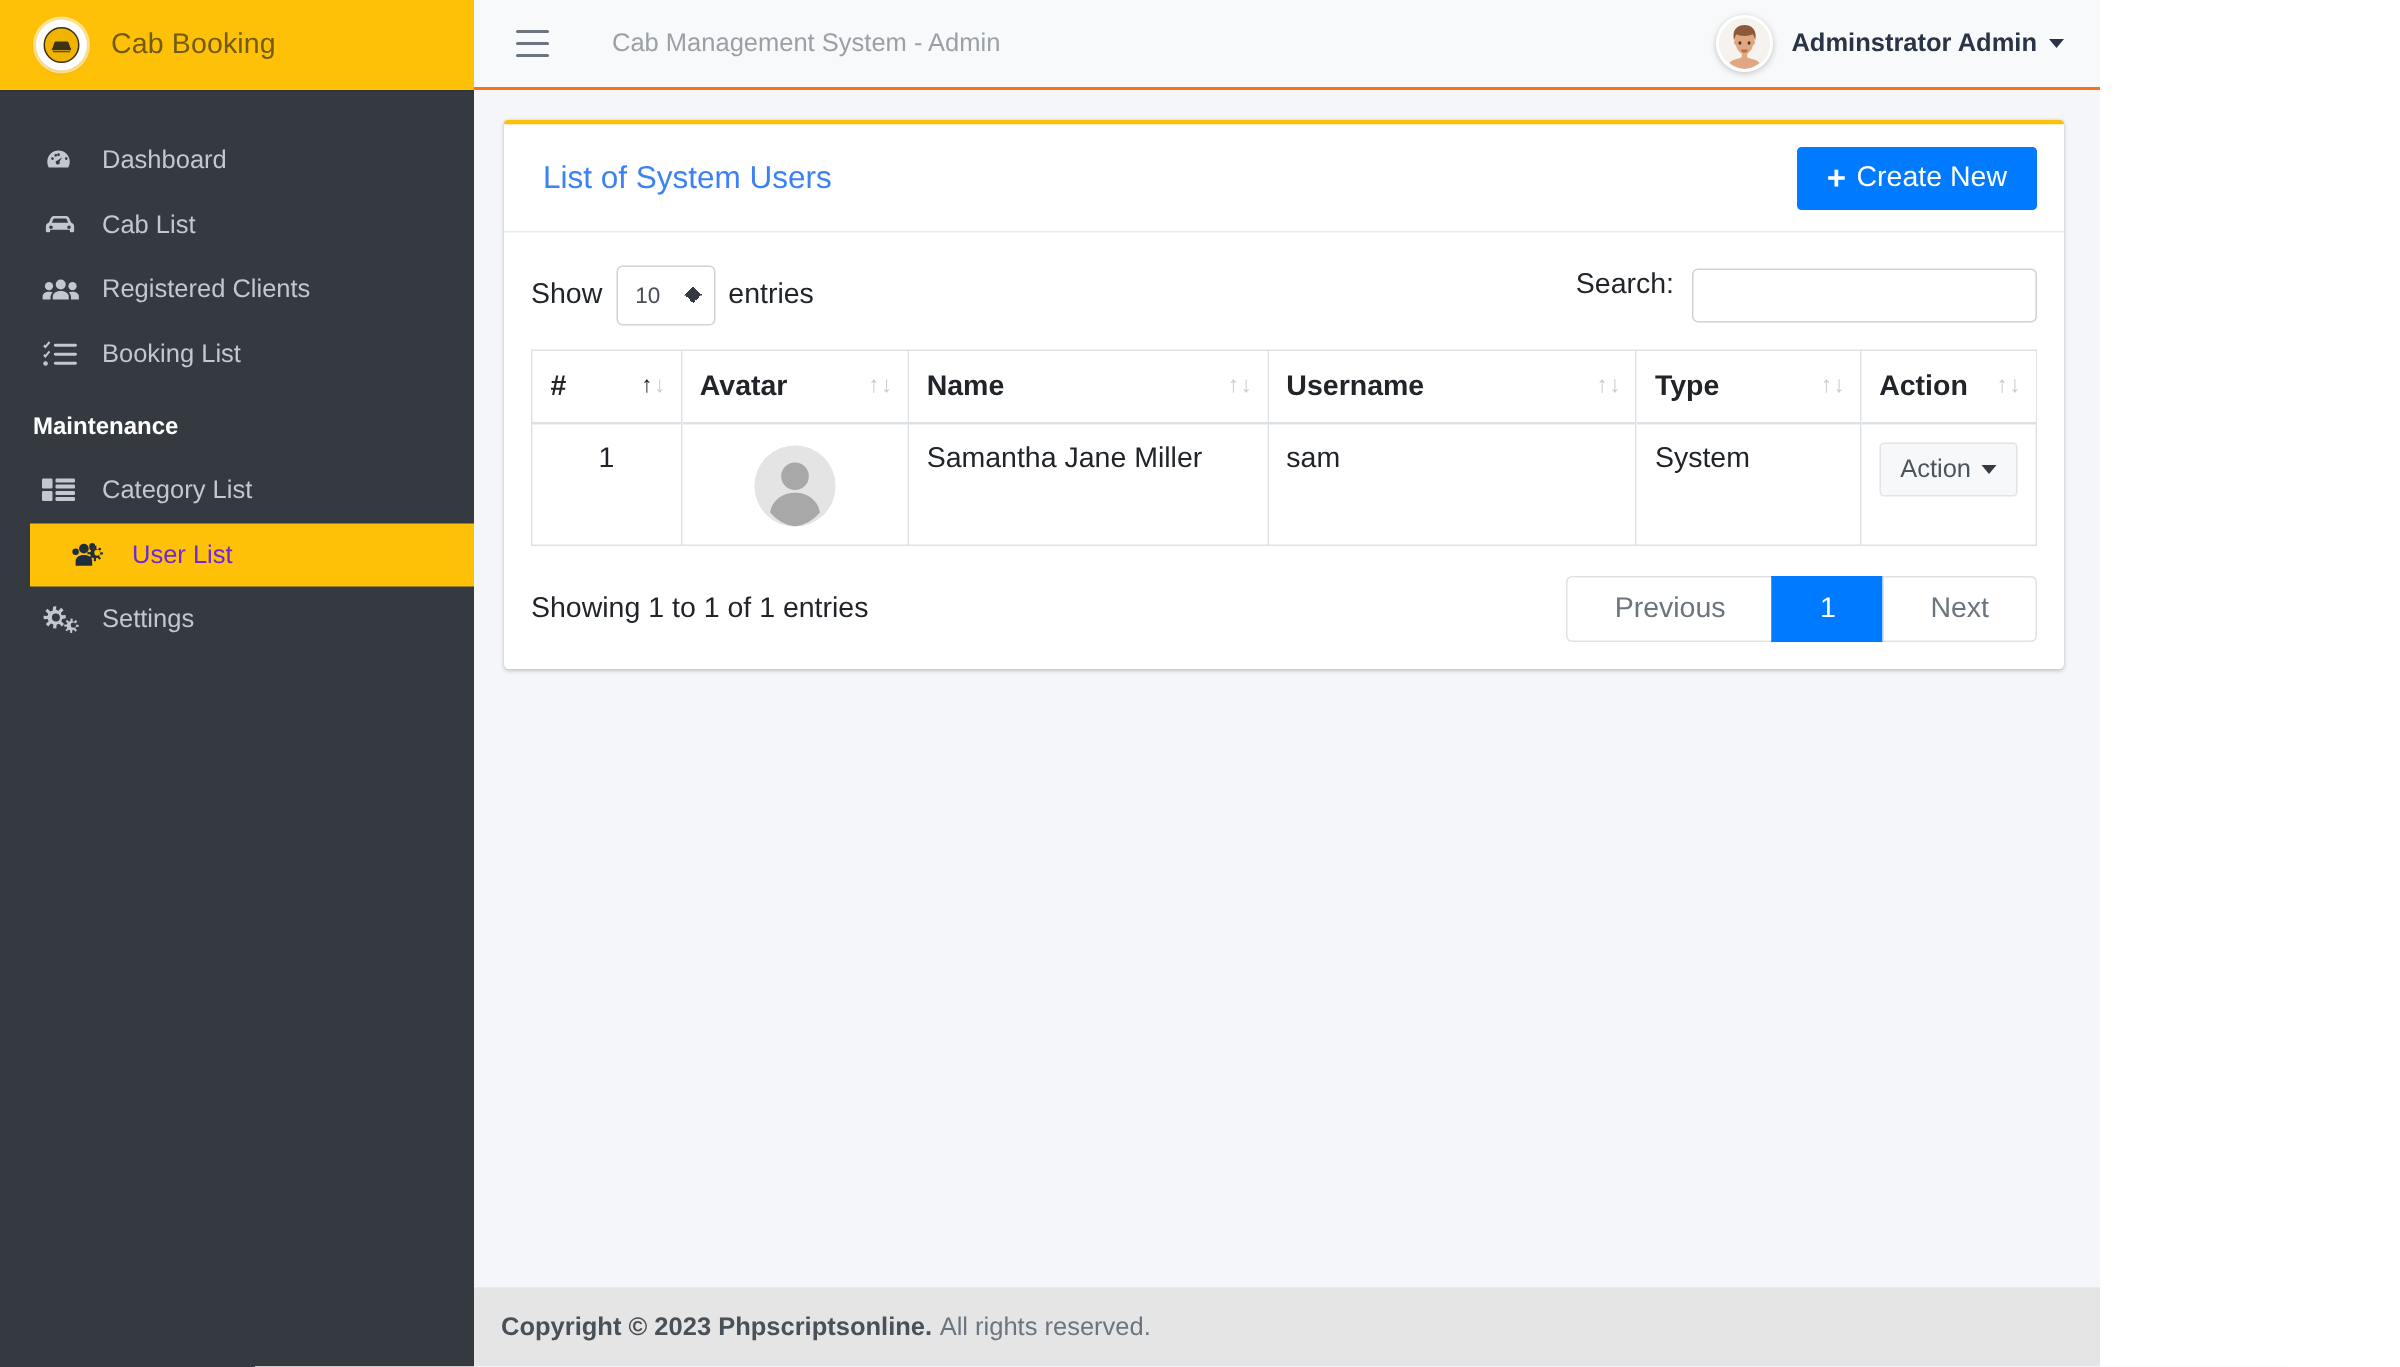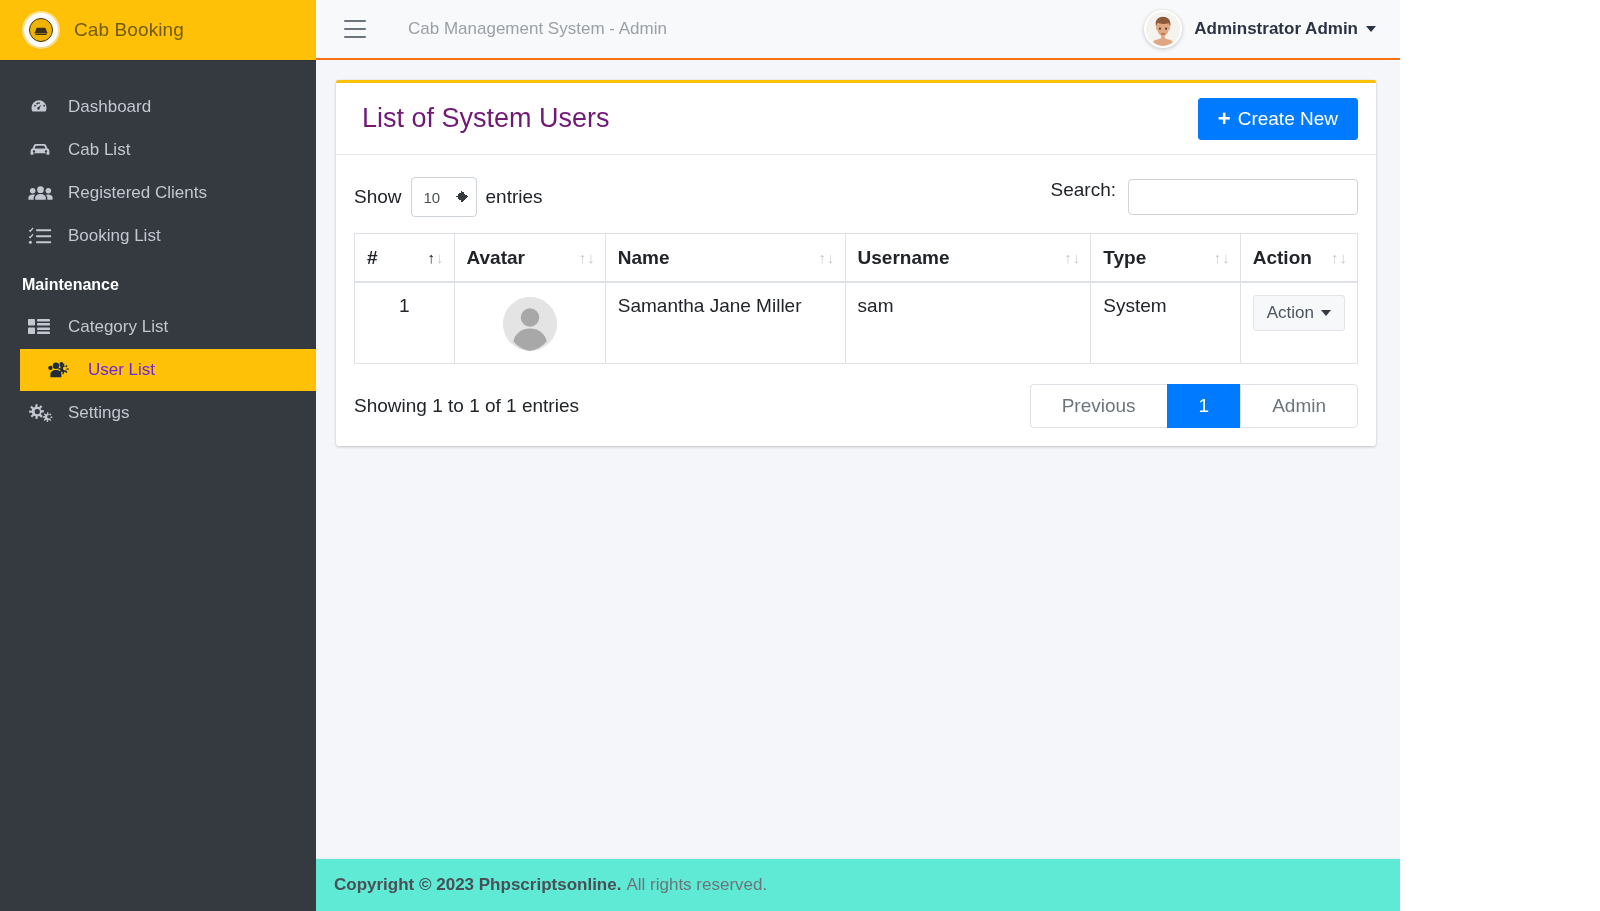--- a/index.html
+++ b/index.html
@@ -135,21 +135,21 @@
     border-top:3px solid #ffc107;
     border-radius:3px;
     box-shadow:0 0 1px rgba(0,0,0,.125), 0 1px 3px rgba(0,0,0,.2);
   }
   .card-header {
     display:flex; align-items:center; justify-content:space-between;
     padding:14px 18px 14px 26px;
     border-bottom:1px solid #e9ecef;
     min-height:72px;
   }
-  .card-title { font-size:27px; color:#701a75; font-weight:400; }
+  .card-title { font-size:21px; color:#3b82f6; font-weight:400; }
   .btn-primary {
     background:#007bff; color:#fff;
     border:1px solid #007bff;
     border-radius:3px;
     font-size:19px;
     padding:9px 19px;
     display:flex; align-items:center;
     cursor:pointer;
     font-family:"Liberation Sans", sans-serif;
   }
@@ -274,21 +274,21 @@
   .page-link:first-child { border-top-left-radius:4px; border-bottom-left-radius:4px; }
   .page-link:last-child {
     border-right:1px solid #dee2e6;
     border-top-right-radius:4px; border-bottom-right-radius:4px;
   }
   .page-link.active { background:#007bff; border-color:#007bff; color:#fff; }
 
   
   .footer {
     flex:0 0 53px; height:53px;
-    background:#5eead4;
+    background:#e5e5e5;
     border-top:1px solid #e7eaee;
     display:flex; align-items:center;
     padding-left:18px;
     font-size:17px; color:#6c757d;
   }
   .footer b { color:#495057; font-weight:700; margin-right:5px; }
 </style>
 </head>
 <body>
 
@@ -527,21 +527,21 @@
                 </td>
               </tr>
             </tbody>
           </table>
 
           <div class="dt-bottom">
             <div class="dt-info">Showing 1 to 1 of 1 entries</div>
             <div class="pagination">
               <button class="page-link">Previous</button>
               <button class="page-link active">1</button>
-              <button class="page-link">Admin</button>
+              <button class="page-link">Next</button>
             </div>
           </div>
 
         </div>
       </div>
     </section>
 
     <footer class="footer">
       <b>Copyright © 2023 Phpscriptsonline.</b>
       <span>All rights reserved.</span>

